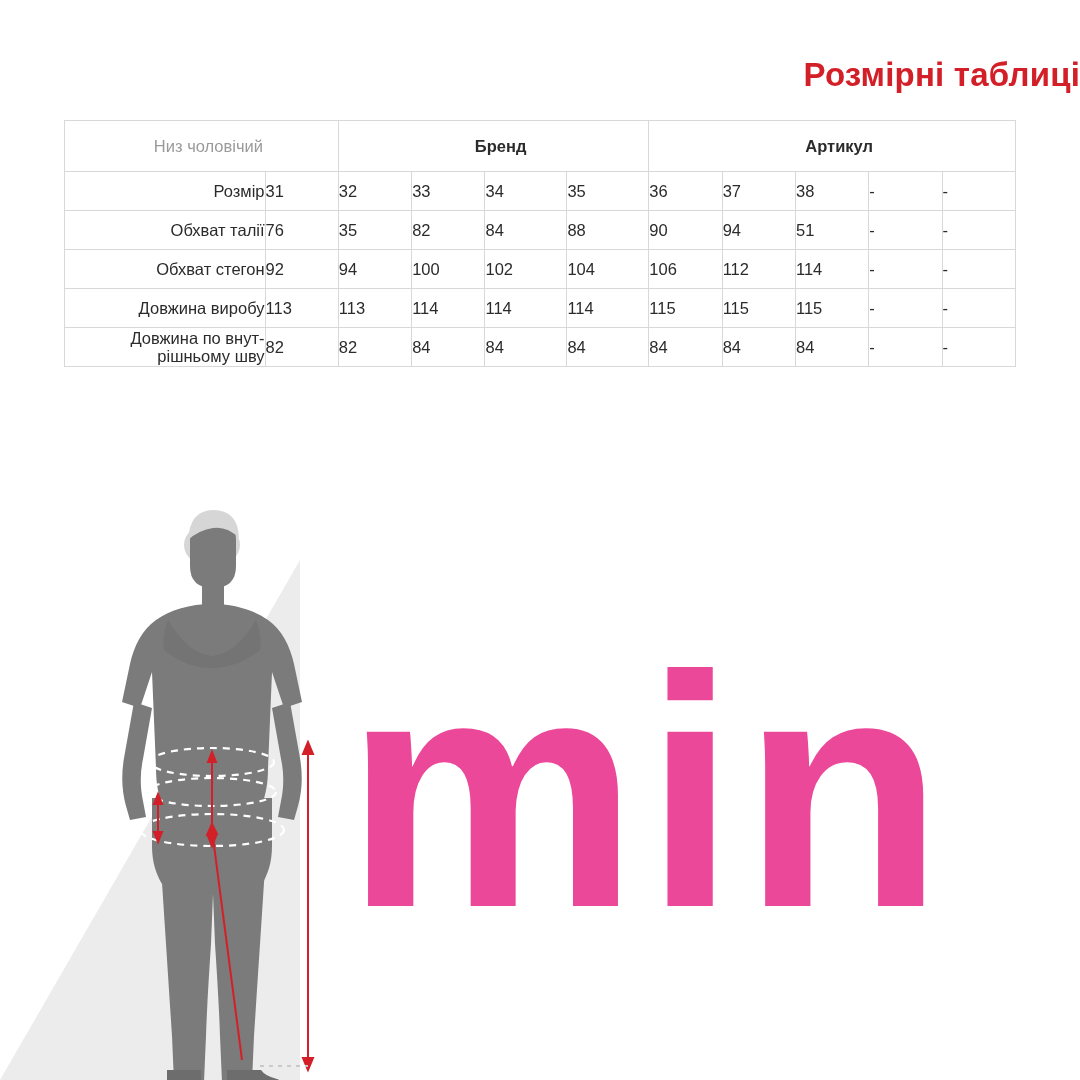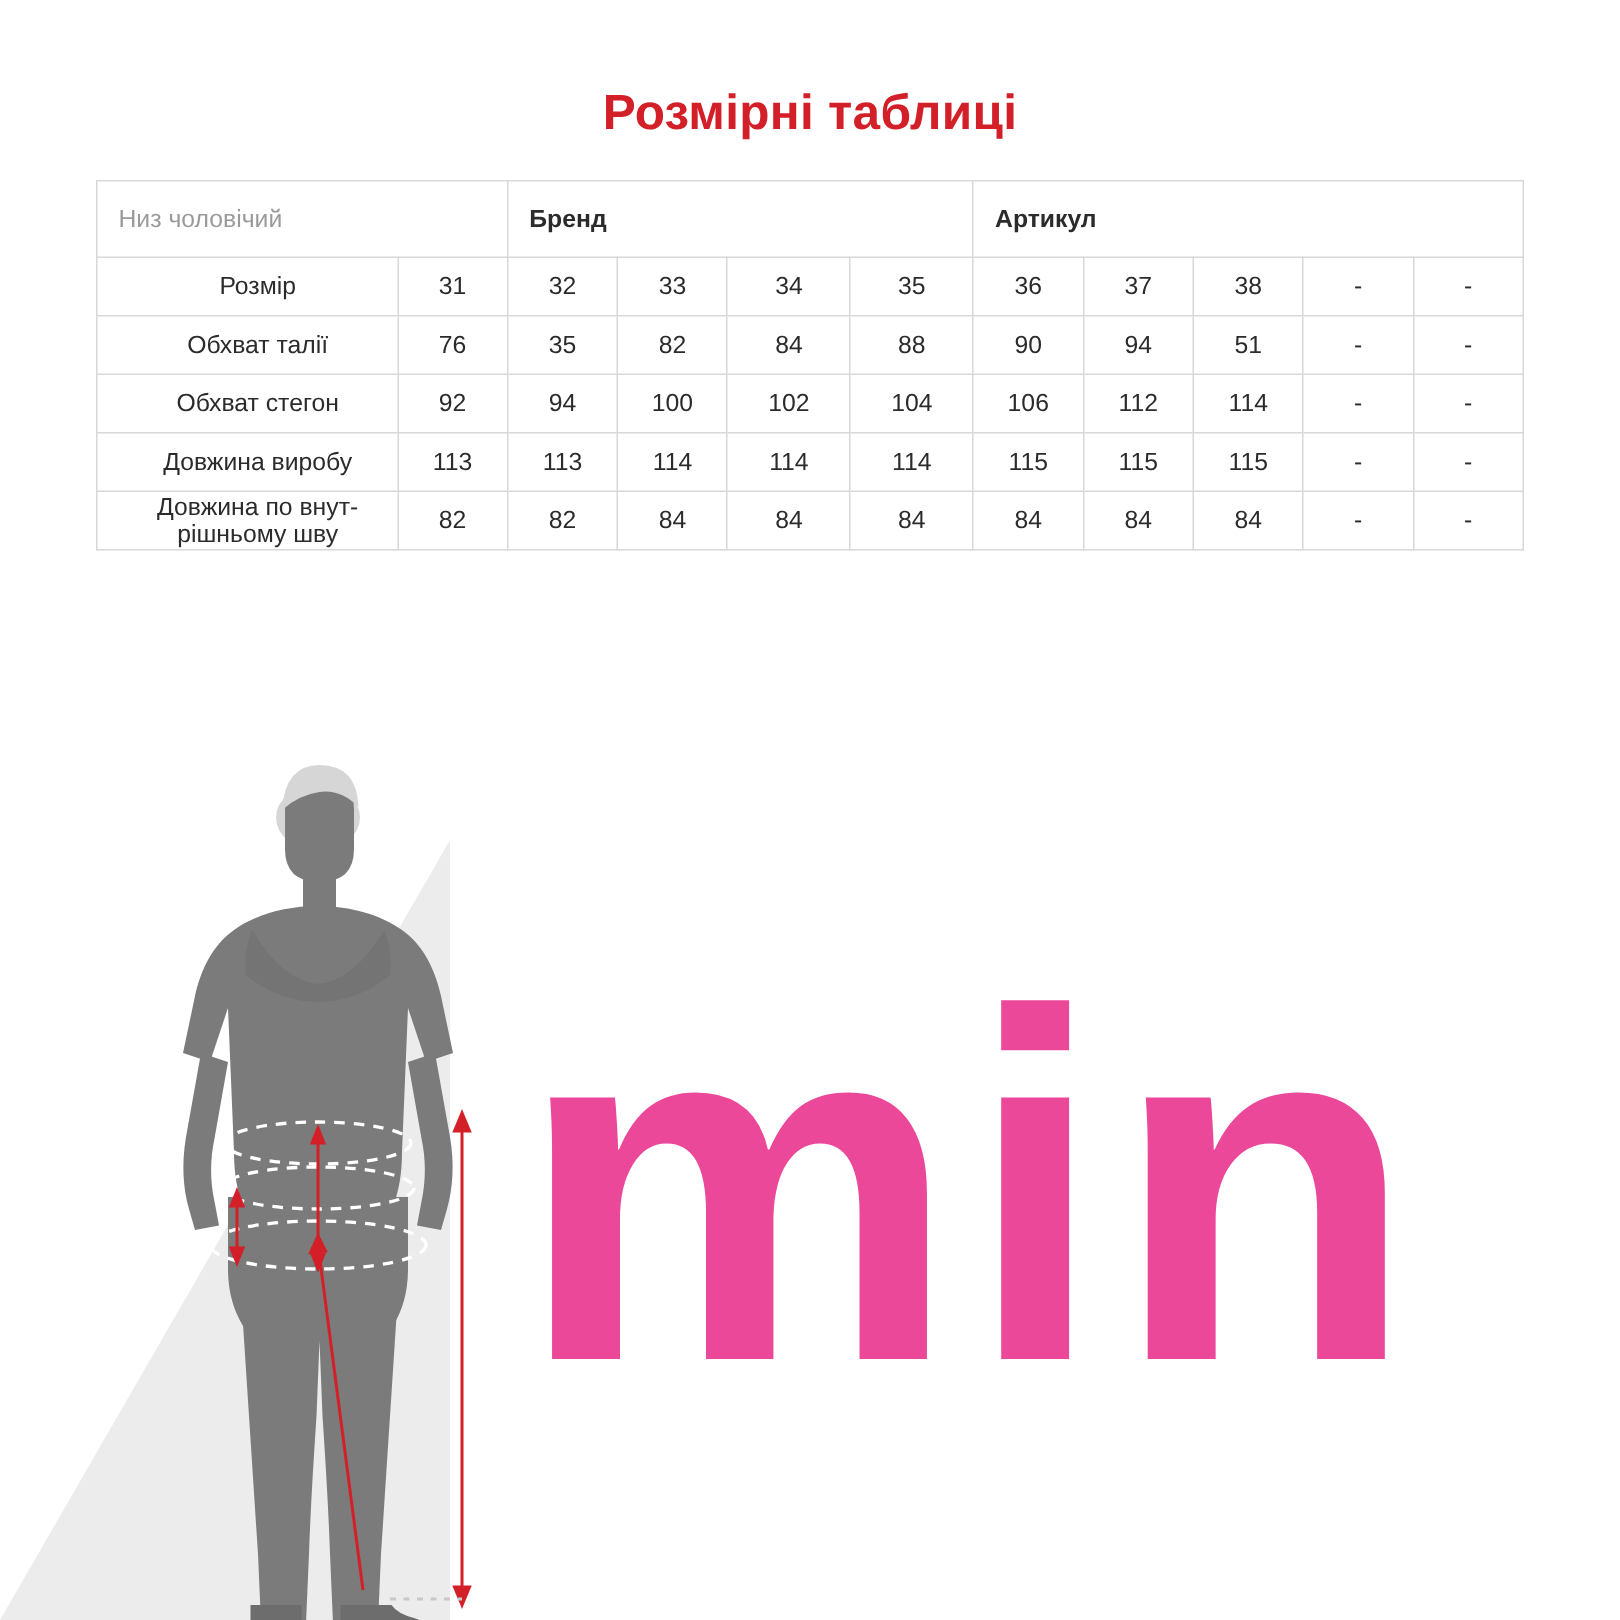--- a/index.html
+++ b/index.html
@@ -15,21 +15,21 @@
     position: relative;
     overflow: hidden;
   }
 
   
   .page-title {
     position: absolute;
     top: 56px;
     left: 0;
     width: 1080px;
-    text-align: center;
+    text-align: right;
     font-size: 33px;
     font-weight: bold;
     color: #d32028;
     letter-spacing: 0.2px;
   }
 
   
   .size-table-wrap {
     position: absolute;
     top: 120px;
@@ -38,27 +38,26 @@
   }
   table.size-table {
     border-collapse: collapse;
     width: 952px;
     table-layout: fixed;
   }
   table.size-table td {
     border: 1px solid #d8d8d8;
     height: 38px;
     font-size: 16.5px;
-    text-align: center;
     color: #2b2b2b;
     padding: 0;
   }
   table.size-table tr.header-row td {
     height: 50px;
-    text-align: left;
+    text-align: center;
     padding-left: 14px;
     font-size: 16.5px;
   }
   table.size-table tr.header-row td.hdr-label {
     color: #9a9a9a;
   }
   table.size-table tr.header-row td.hdr-brand,
   table.size-table tr.header-row td.hdr-article {
     color: #2b2b2b;
     font-weight: bold;

